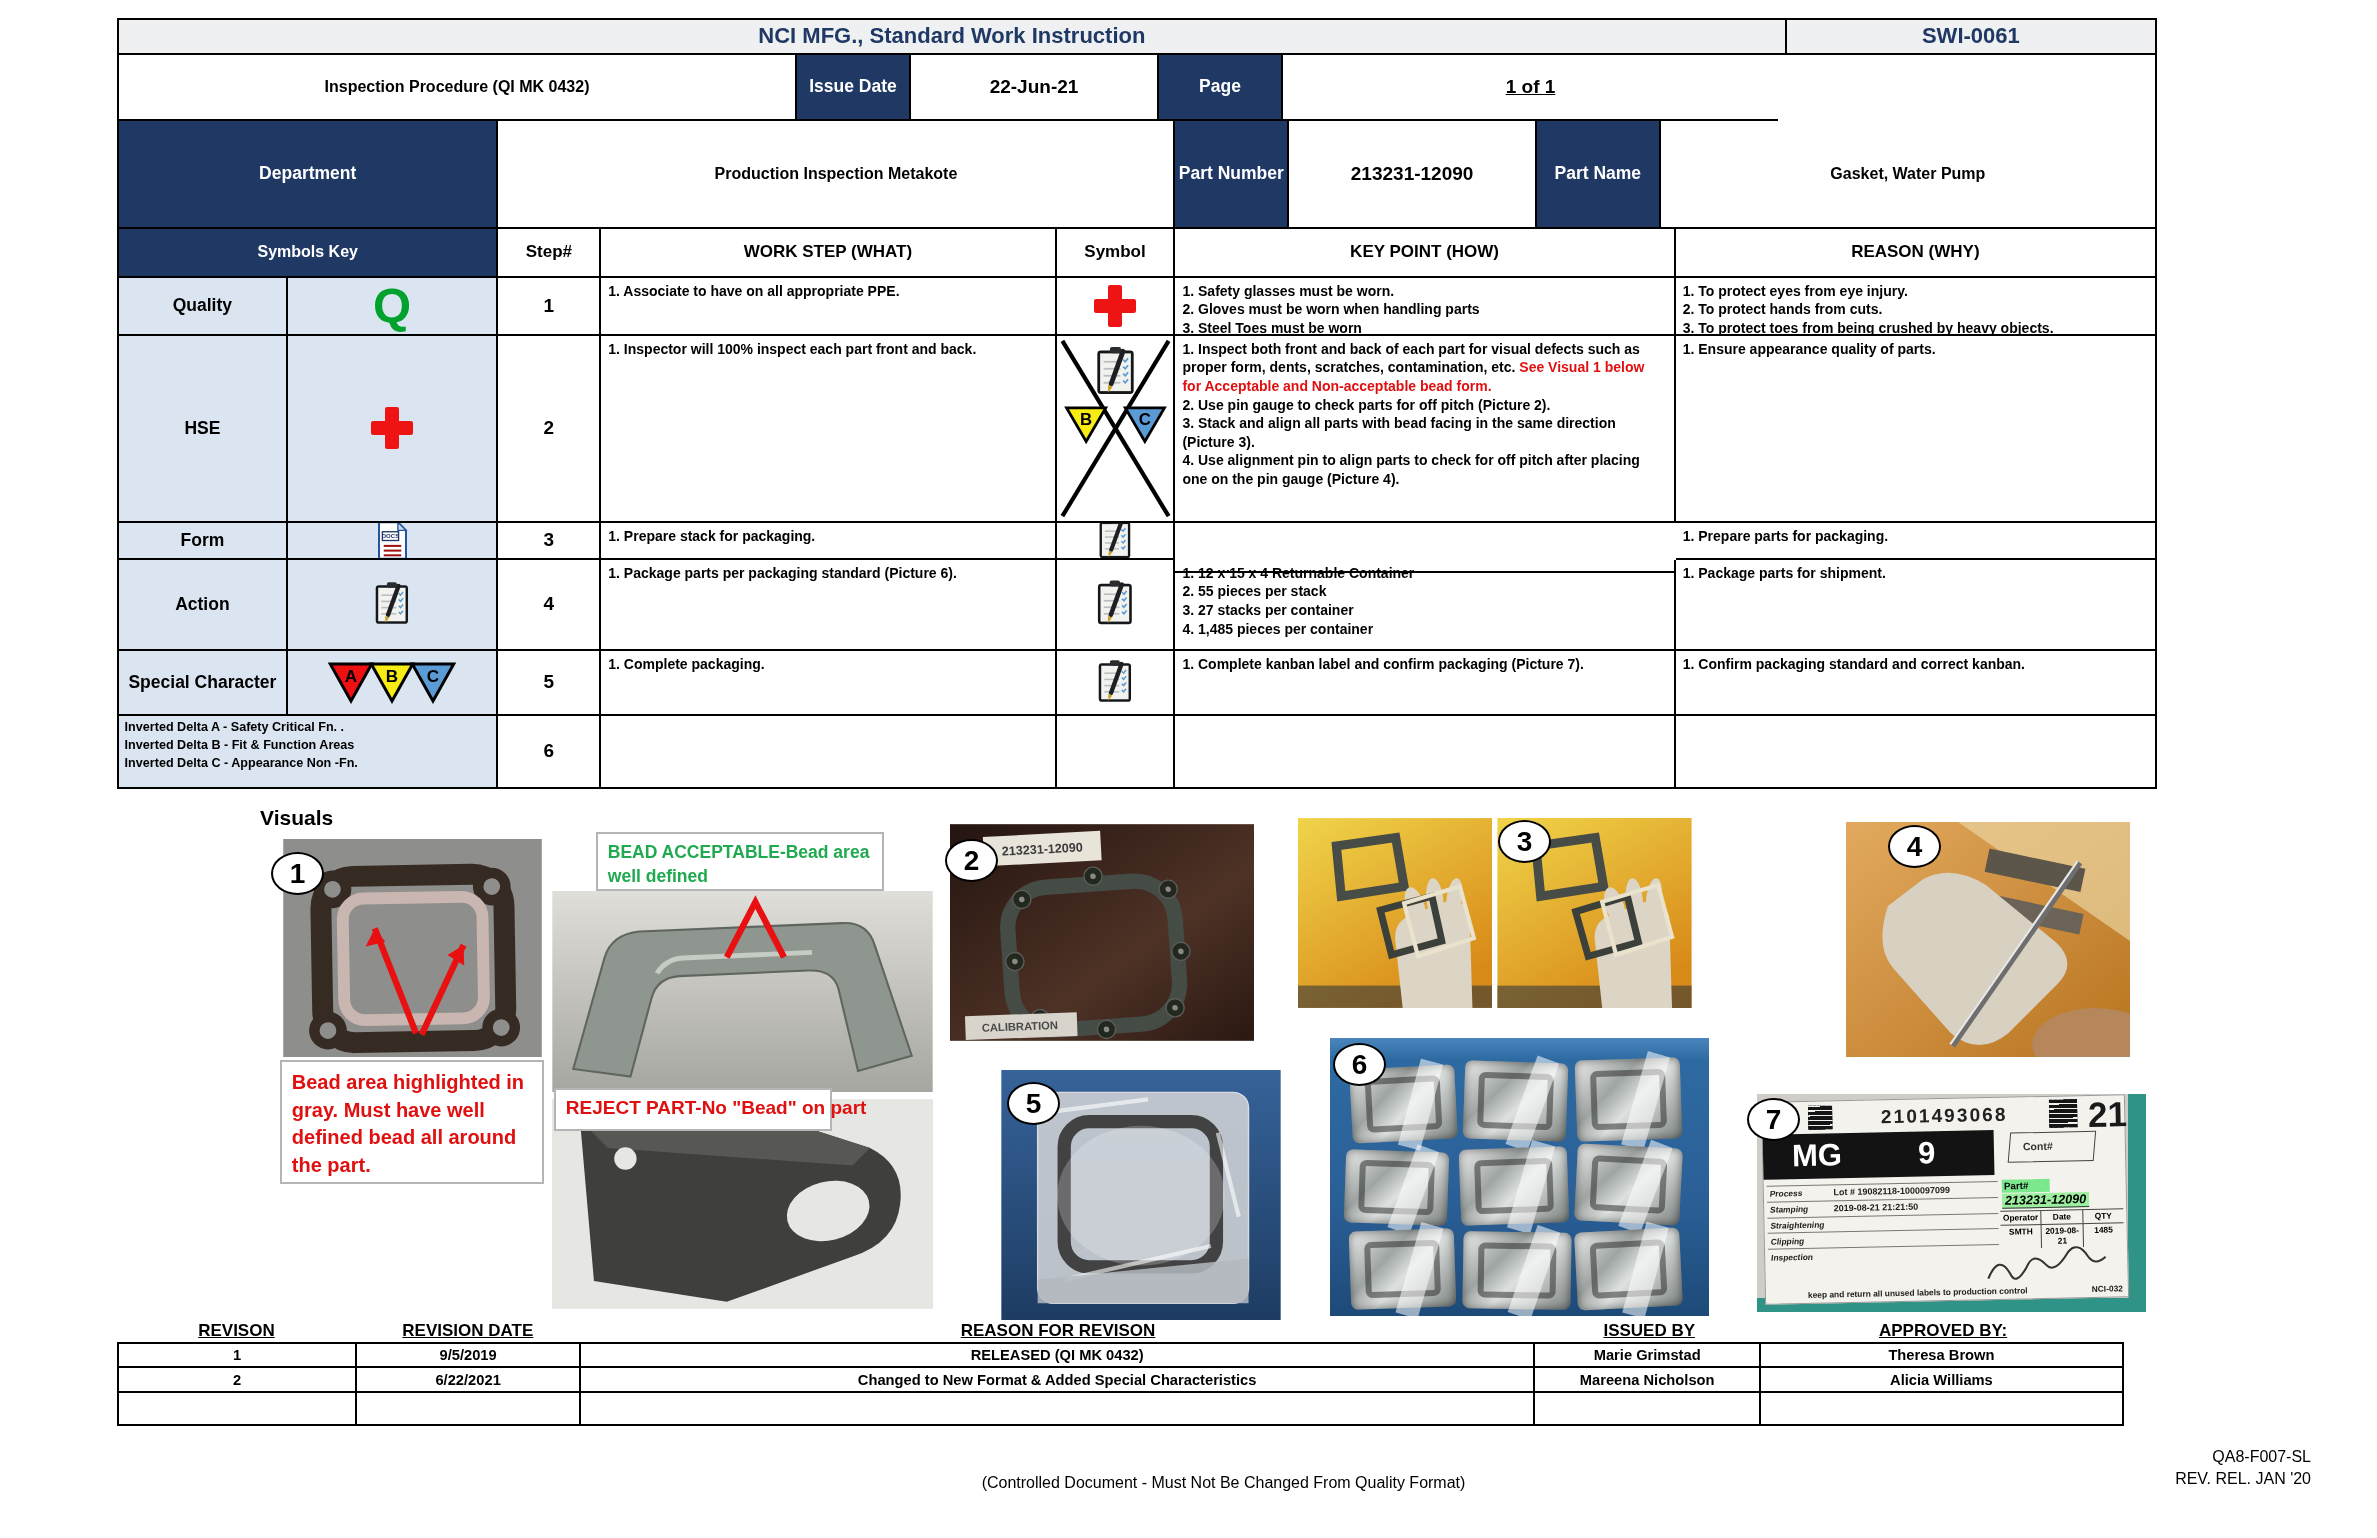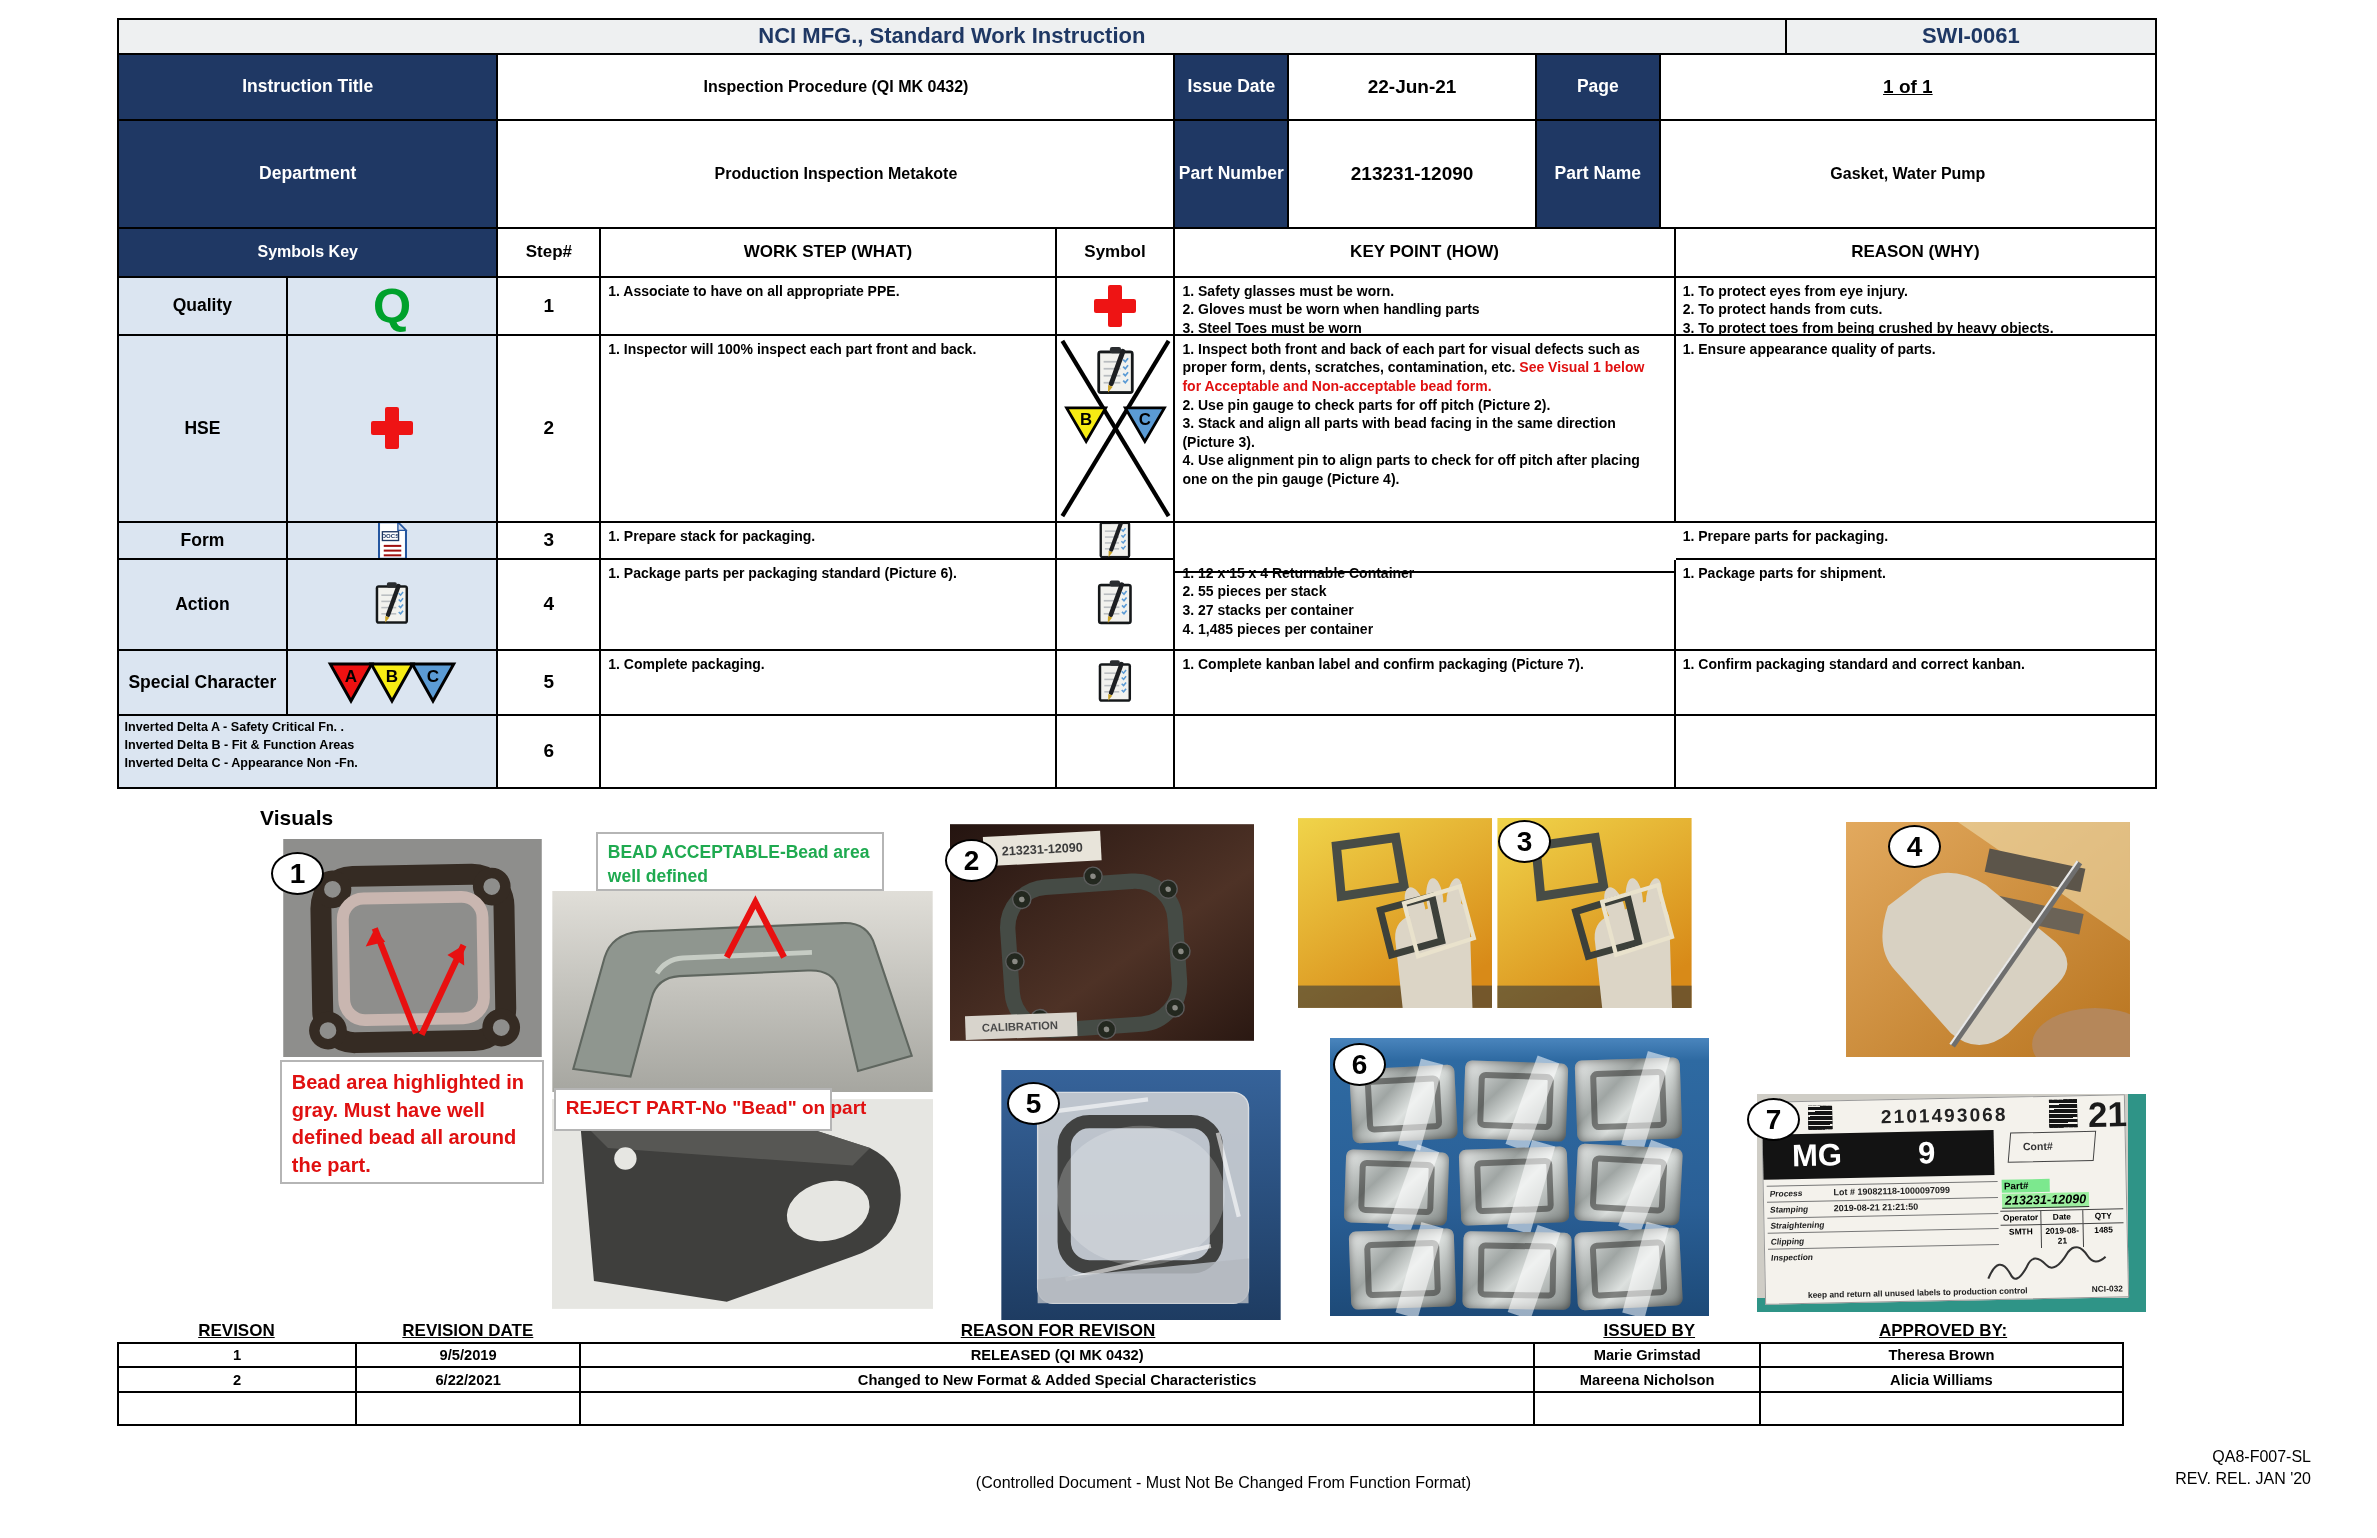--- a/index.html
+++ b/index.html
@@ -107,21 +107,20 @@
 <div class="page">
 
   <div class="tbl">
 
     <div class="trow" style="height:35px;">
       <div class="tcell graybar" style="width:1671px;">NCI MFG., Standard Work Instruction</div>
       <div class="tcell graybar" style="width:369px;">SWI-0061</div>
     </div>
 
     <div class="trow" style="height:66px;">
-      <div class="tcell navy lbl" style="width:380px;">Instruction Title</div>
       <div class="tcell val-big" style="width:678px;">Inspection Procedure (QI MK 0432)</div>
       <div class="tcell navy lbl" style="width:114px;">Issue Date</div>
       <div class="tcell val" style="width:248px;">22-Jun-21</div>
       <div class="tcell navy lbl" style="width:124px;">Page</div>
       <div class="tcell val" style="width:495px;text-decoration:underline;">1 of 1</div>
     </div>
 
     <div class="trow" style="height:108px;">
       <div class="tcell navy lbl" style="width:380px;">Department</div>
       <div class="tcell val-big" style="width:678px;">Production Inspection Metakote</div>
@@ -657,20 +656,20 @@
       <div class="rev-row" style="height:31px;">
         <div class="rh1"></div>
         <div class="rh2"></div>
         <div class="rh3"></div>
         <div class="rh4"></div>
         <div class="rh5"></div>
       </div>
     </div>
   </div>
 
-  <div class="foot-controlled">(Controlled Document - Must Not Be Changed From Function Format)</div>
+  <div class="foot-controlled">(Controlled Document - Must Not Be Changed From Quality Format)</div>
   <div class="foot-code">
     <div>QA8-F007-SL</div>
     <div>REV. REL. JAN '20</div>
   </div>
 
 </div>
 
 
 </body></html>

